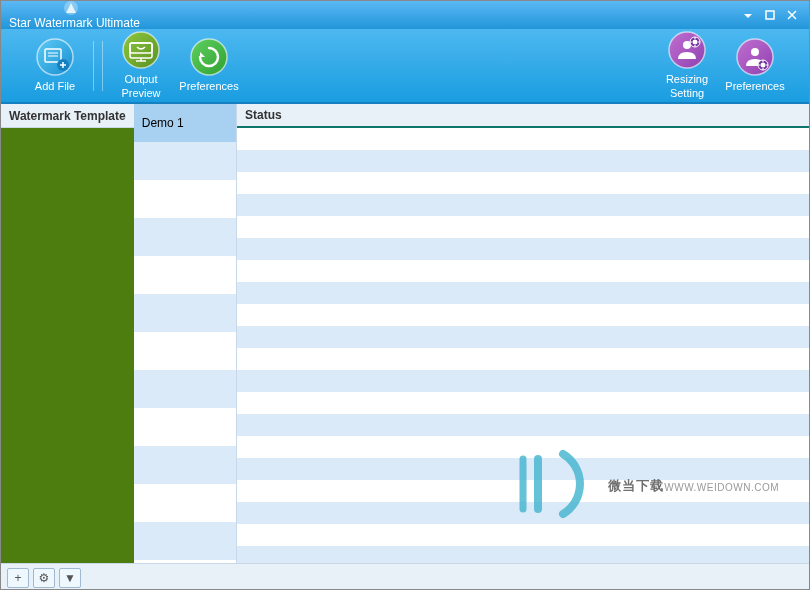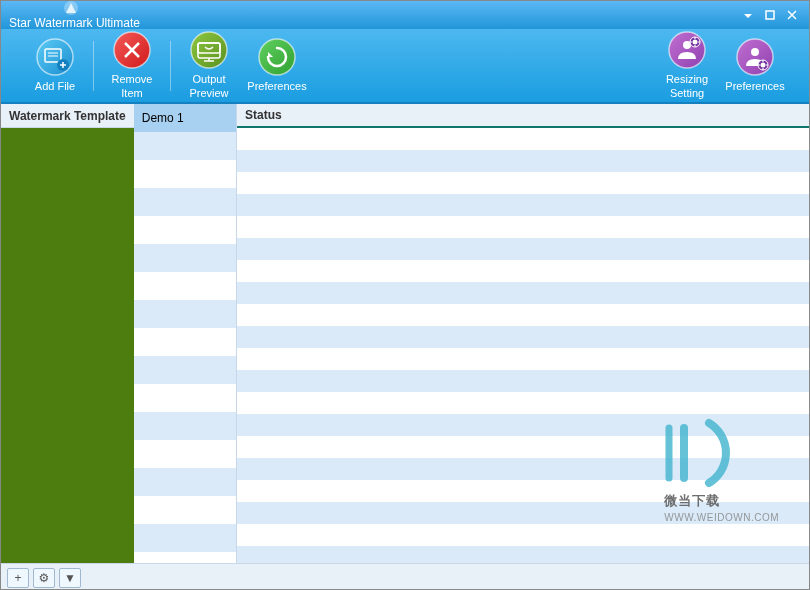--- a/index.html
+++ b/index.html
@@ -128,21 +128,21 @@
       display: flex;
       align-items: center;
     }
     .left-panel-list {
       flex: 1;
       overflow-y: auto;
     }
 
     
     .list-row {
-      height: 28px;
+      height: 38px;
       display: flex;
       align-items: center;
       padding-left: 8px;
       font-size: 12px;
     }
     .list-row:nth-child(odd) { background: #ffffff; }
     .list-row:nth-child(even) { background: #daeaf8; }
     .list-row.selected {
       background: #a8d0f0 !important;
       color: #000;
@@ -189,22 +189,21 @@
     .right-row:nth-child(odd) { background: #ffffff; }
     .right-row:nth-child(even) { background: #daeaf8; }
 
     
     .watermark-logo {
       position: absolute;
       bottom: 40px;
       right: 30px;
       opacity: 0.85;
       display: flex;
-      flex-direction: column;
-      align-items: flex-start;
+      align-items: center;
     }
     .watermark-d-logo {
       display: flex;
       align-items: center;
       margin-bottom: 4px;
     }
 
     
     .bottom-bar {
       height: 28px;
@@ -281,36 +280,20 @@
           <circle cx="27" cy="27" r="6" fill="#1580c0"></circle>
           <line x1="27" y1="24" x2="27" y2="30" stroke="white" stroke-width="1.5"></line>
           <line x1="24" y1="27" x2="30" y2="27" stroke="white" stroke-width="1.5"></line>
         </svg>
       </div>
       <span class="btn-label">Add File</span>
     </button>
 
     <div class="toolbar-separator"></div>
 
-    <button class="toolbar-btn">
-      <div class="btn-icon">
-        <svg width="38" height="38" viewBox="0 0 38 38">
-          <defs>
-            <linearGradient id="redGrad" x1="0" y1="0" x2="1" y2="1">
-              <stop offset="0%" stop-color="#f55a5a"></stop>
-              <stop offset="100%" stop-color="#d01a1a"></stop>
-            </linearGradient>
-          </defs>
-          <circle cx="19" cy="19" r="18" fill="url(#redGrad)" stroke="rgba(255,255,255,0.6)" stroke-width="1.5"></circle>
-          <line x1="12" y1="12" x2="26" y2="26" stroke="white" stroke-width="2.5"></line>
-          <line x1="26" y1="12" x2="12" y2="26" stroke="white" stroke-width="2.5"></line>
-        </svg>
-      </div>
-      <span class="btn-label">Remove Item</span>
-    </button>
 
     <div class="toolbar-separator"></div>
 
     <button class="toolbar-btn">
       <div class="btn-icon">
         <svg width="38" height="38" viewBox="0 0 38 38">
           <defs>
             <linearGradient id="greenGrad1" x1="0" y1="0" x2="1" y2="1">
               <stop offset="0%" stop-color="#8ec840"></stop>
               <stop offset="100%" stop-color="#5a9020"></stop>

